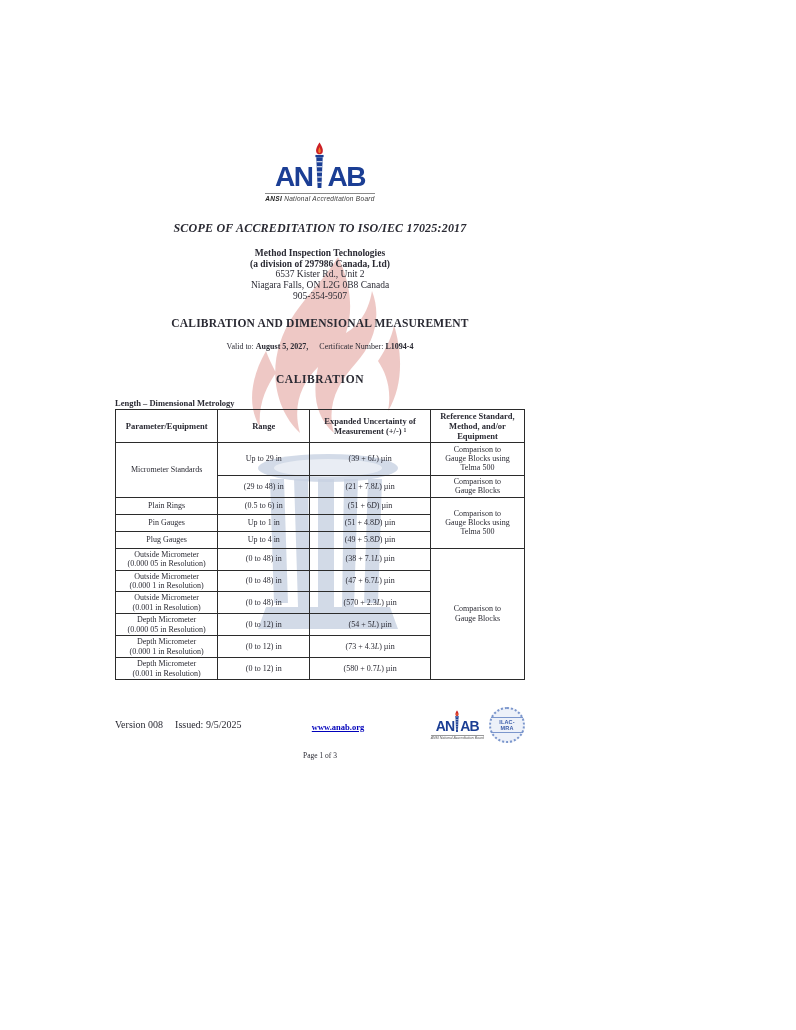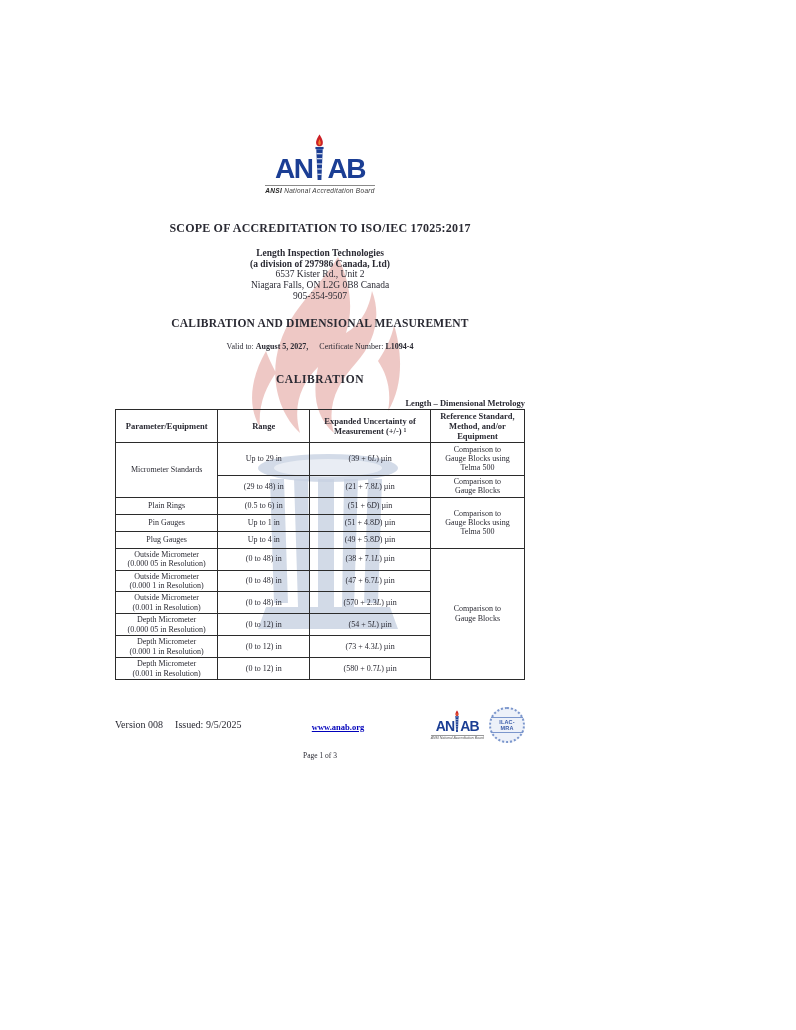--- a/index.html
+++ b/index.html
@@ -4,48 +4,48 @@
 <style>
   * { margin:0; padding:0; box-sizing:border-box; }
   html,body { background:#ffffff; }
   .canvas {
     position:relative; width:796px; height:1030px; background:#ffffff;
     font-family:"Liberation Serif", serif; color:#2a2a33; overflow:hidden;
   }
   
   .watermark { position:absolute; left:222px; top:255px; width:212px; height:382px; z-index:0; }
   
-  .content { position:absolute; left:115px; top:132px; width:410px; z-index:1; text-align:center; }
+  .content { position:absolute; left:115px; top:140px; width:410px; z-index:1; text-align:center; }
   
   .anab-logo { display:inline-block; }
   .anab-row { display:flex; align-items:flex-end; justify-content:center; }
   .anab-letters {
     font-family:"Liberation Sans", sans-serif; font-weight:900; font-size:28px;
     line-height:30px; color:#1b3e94; letter-spacing:-1.5px;
   }
   .anab-torch { width:17px; height:52px; margin:0 -1px; }
   .anab-sub {
     margin-top:1px; border-top:1px solid #8a8a8a; padding-top:1px;
     font-family:"Liberation Sans", sans-serif; font-style:italic; font-size:6.5px;
     color:#3a3a3a; letter-spacing:0.3px; white-space:nowrap;
   }
   .anab-sub b { color:#222; }
   
-  .doc-title { margin-top:24px; font-size:12px; font-weight:bold; letter-spacing:0.2px; }
+  .doc-title { margin-top:16px; font-size:12px; font-weight:bold; letter-spacing:0.2px;font-style:italic; }
   .org-block { margin-top:12px; font-size:9.5px; line-height:1.13; }
   .org-block .b { font-weight:bold; }
   .section-heading { margin-top:15px; font-size:11.5px; font-weight:bold; letter-spacing:0.2px; }
   .validity { margin-top:13px; font-size:8px; }
   .validity .lbl { font-weight:normal; }
   .validity .val { font-weight:bold; }
   .validity .gap { display:inline-block; width:7px; }
   .cal-heading { margin-top:22px; font-size:11.5px; font-weight:bold; letter-spacing:0.6px; }
   
   .table-wrap { margin-top:13px; text-align:left; }
-  .table-caption { font-size:8.5px; font-weight:bold; margin-bottom:1px;text-align:right; }
+  .table-caption { font-size:8.5px; font-weight:bold; margin-bottom:1px; }
   table.cal { border-collapse:collapse; width:100%; background:transparent; }
   table.cal th, table.cal td {
     border:1px solid #2b2b2b; text-align:center; vertical-align:middle;
     padding:1px 3px; white-space:pre-line; line-height:1.18;
   }
   table.cal th { font-size:8.5px; font-weight:bold; height:30px; }
   table.cal td { font-size:8px; }
   table.cal td i { font-style:italic; }
   tr.r0 td { height:33px; }
   tr.r1 td { height:22px; }
@@ -121,21 +121,21 @@
         <span class="anab-letters">AB</span>
       </div>
       <div class="anab-sub"><b>ANSI</b><span> National Accreditation Board</span></div>
     </div>
 
     
     <div class="doc-title">SCOPE OF ACCREDITATION TO ISO/IEC 17025:2017</div>
 
     
     <div class="org-block">
-      <div class="b">Length Inspection Technologies</div>
+      <div class="b">Method Inspection Technologies</div>
       <div class="b">(a division of 297986 Canada, Ltd)</div>
       <div>6537 Kister Rd., Unit 2</div>
       <div>Niagara Falls, ON L2G 0B8 Canada</div>
       <div>905-354-9507</div>
     </div>
 
     
     <div class="section-heading">CALIBRATION AND DIMENSIONAL MEASUREMENT</div>
 
     

